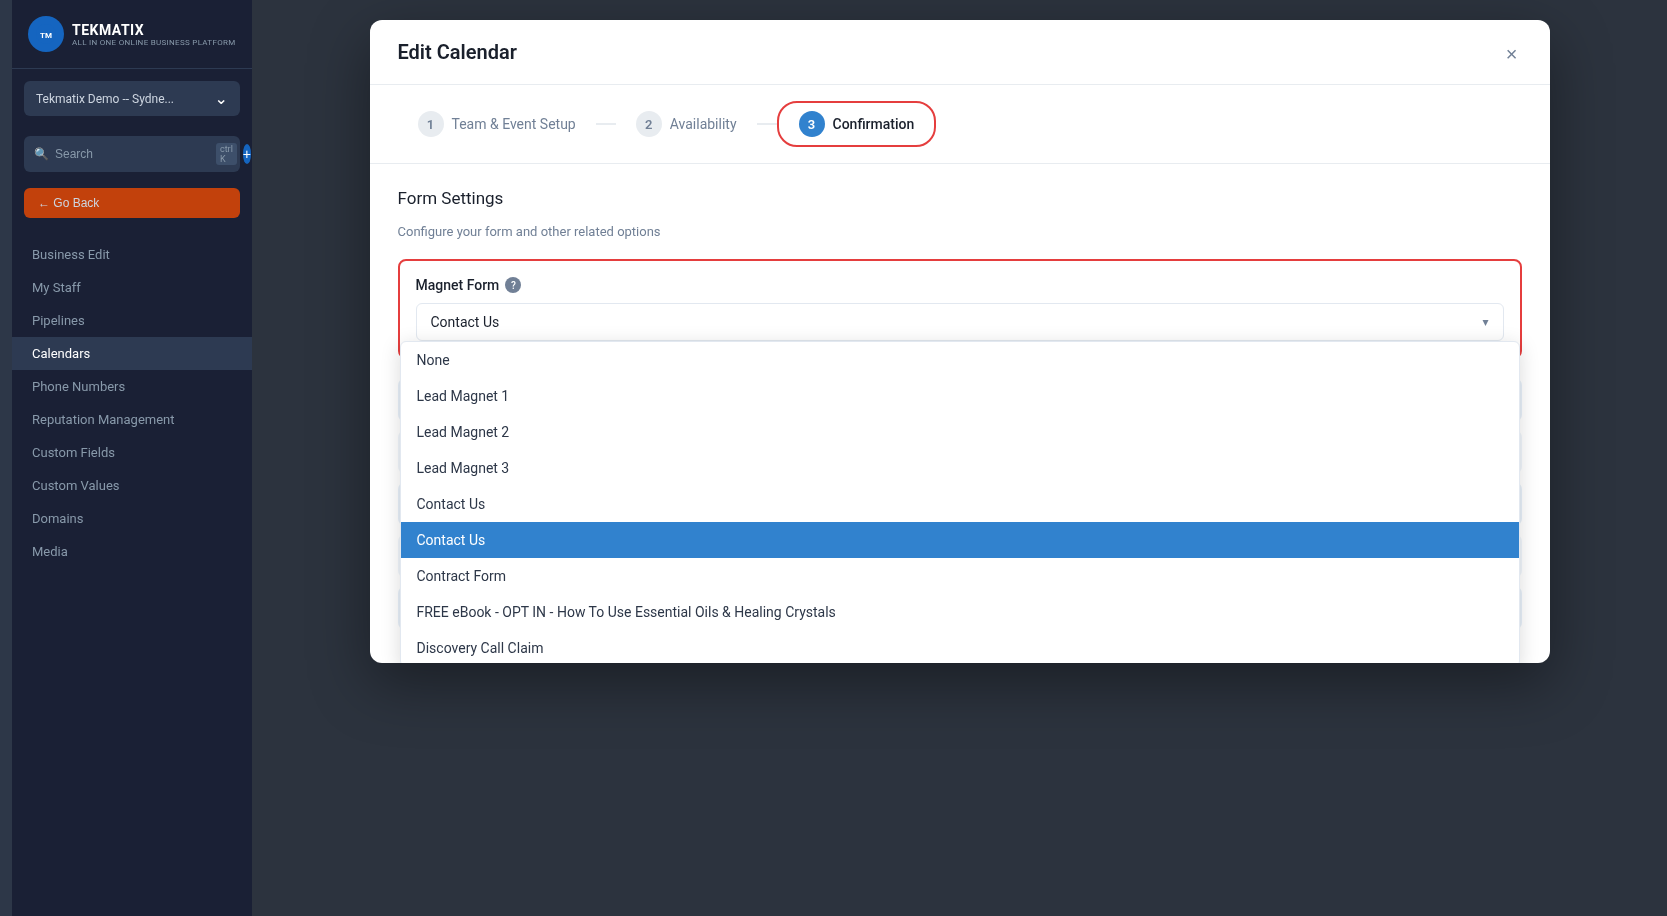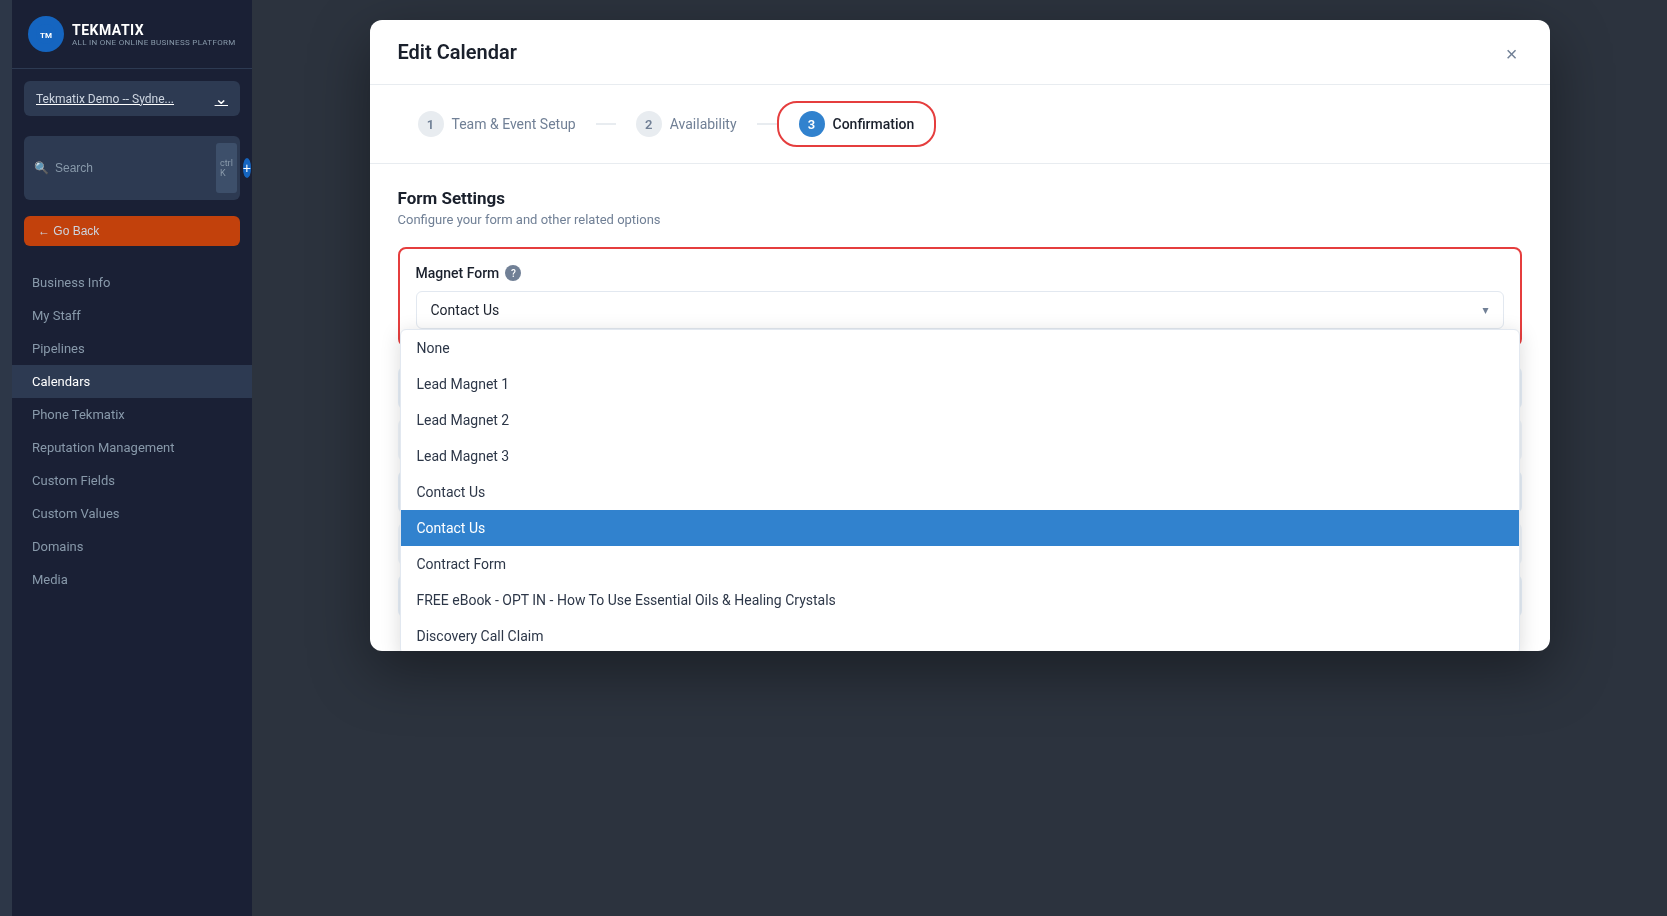--- a/index.html
+++ b/index.html
@@ -59,21 +59,20 @@
     }
     .sidebar-account {
       margin: 12px;
       background: #2d3a52;
       border-radius: 6px;
       padding: 8px 12px;
       display: flex;
       align-items: center;
       justify-content: space-between;
       cursor: pointer;
-      text-decoration: underline;
     }
     .sidebar-account-text {
       font-size: 12px;
       color: #cdd5e0;
     }
     .sidebar-search {
       margin: 8px 12px;
       background: #2d3a52;
       border-radius: 6px;
       padding: 7px 10px;
@@ -86,21 +85,21 @@
       border: none;
       outline: none;
       color: #cdd5e0;
       font-size: 12px;
       flex: 1;
     }
     .sidebar-search input::placeholder { color: #8899aa; }
     .search-kbd {
       background: #3d4f6a;
       border-radius: 3px;
-      padding: 15px 4px;
+      padding: 1px 4px;
       font-size: 9px;
       color: #8899aa;
     }
     .add-btn {
       background: #1565c0;
       border: none;
       border-radius: 50%;
       width: 20px;
       height: 20px;
       color: white;
@@ -241,23 +240,23 @@
     }
 
     
     .modal-body {
       padding: 24px 28px;
       flex: 1;
       overflow-y: auto;
     }
     .form-settings-title {
       font-size: 17px;
-      font-weight: 700;
+      font-weight: 400;
       color: #1a202c;
-      margin-bottom: 4px;
+      margin-bottom: 16px;
     }
     .form-settings-subtitle {
       font-size: 13px;
       color: #718096;
       margin-bottom: 20px;
     }
 
     
     .custom-form-section {
       border: 2px solid #e53e3e;
@@ -379,25 +378,25 @@
     <input type="text" placeholder="Search" style="">
     <span class="search-kbd">ctrl K</span>
     <button class="add-btn">+</button>
   </div>
 
   <button class="go-back-btn">
     <span>← Go Back</span>
   </button>
 
   <nav class="sidebar-nav">
-    <div class="nav-item">Business Info</div>
+    <div class="nav-item">Business Edit</div>
     <div class="nav-item">My Staff</div>
     <div class="nav-item">Pipelines</div>
     <div class="nav-item active">Calendars</div>
-    <div class="nav-item">Phone Tekmatix</div>
+    <div class="nav-item">Phone Numbers</div>
     <div class="nav-item">Reputation Management</div>
     <div class="nav-item">Custom Fields</div>
     <div class="nav-item">Custom Values</div>
     <div class="nav-item">Domains</div>
     <div class="nav-item">Media</div>
   </nav>
 </div>
 
 <div class="main-content">
   <div class="overlay">

